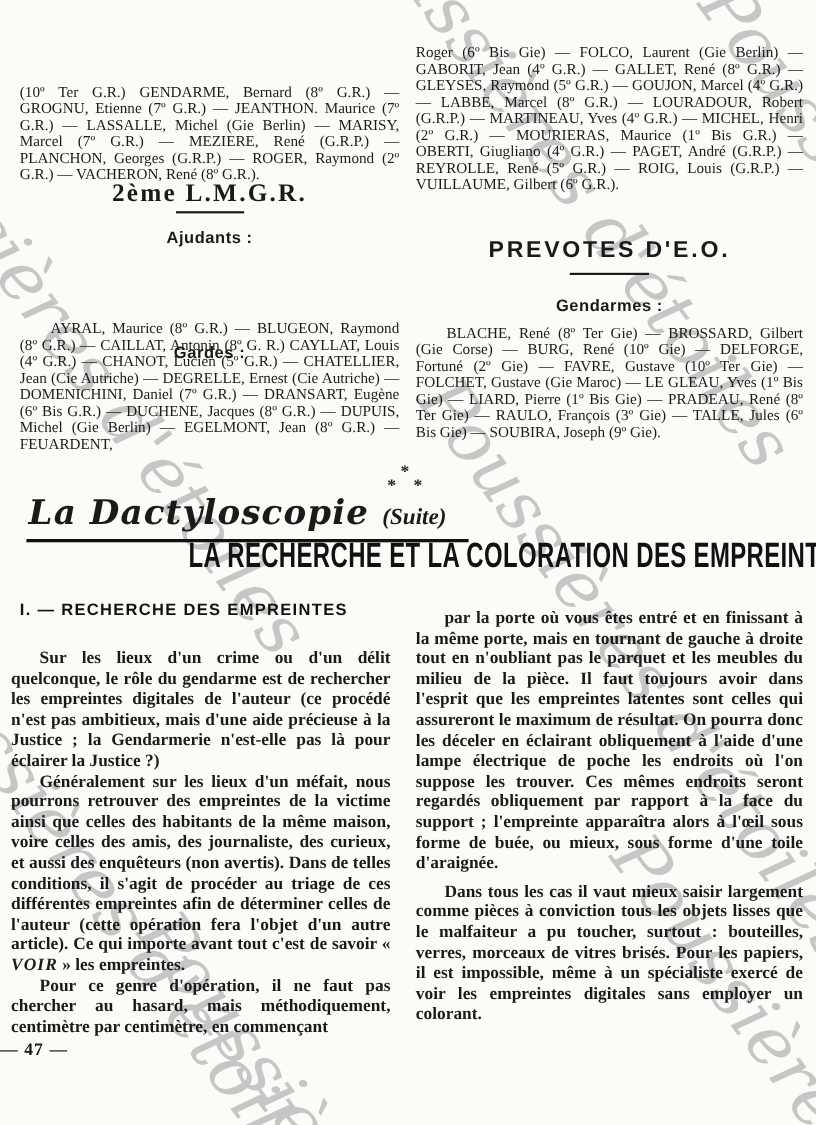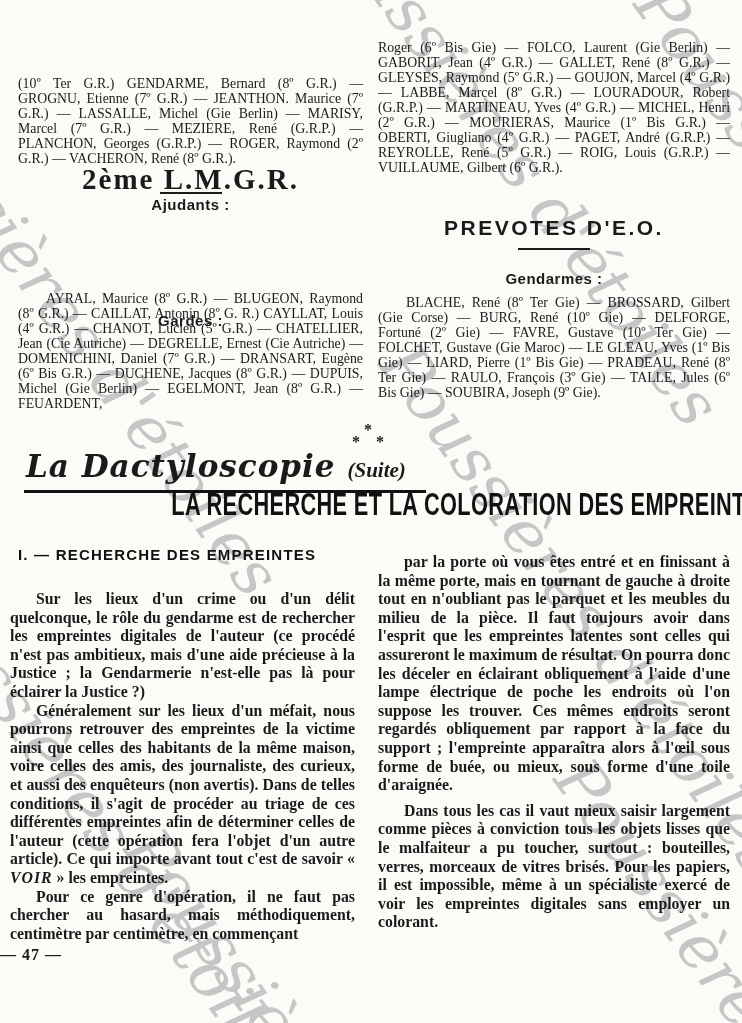--- a/index.html
+++ b/index.html
@@ -13,21 +13,21 @@
     position:absolute; z-index:0; pointer-events:none;
     font-family:"DejaVu Serif", serif; font-style:italic;
     font-size:64px; color:#c6c6c6; white-space:nowrap;
     transform:rotate(54deg); transform-origin:left top;
   }
   
   .layer { position:absolute; z-index:1; }
   .roster { font-size:13.8px; line-height:15px; text-align:justify; }
   .roster.indented { text-indent:28px; }
   .sec-title {
-    font-weight:bold; font-size:29px; letter-spacing:2px; text-align:center;
+    font-weight:bold; font-size:23px; letter-spacing:2px; text-align:center;
   }
   .rule { border-top:2.5px solid #1a1a1a; width:62px; margin:0 auto; }
   .sub-label {
     font-family:"Liberation Sans", sans-serif; font-weight:bold;
     font-size:15px; text-align:center; letter-spacing:0.5px;
   }
   .prevotes-title {
     font-family:"Liberation Sans", sans-serif; font-weight:bold;
     font-size:21px; letter-spacing:2.5px; text-align:center;
   }
@@ -73,21 +73,21 @@
   <span class="wm" style="left:600px; top:745px;">Poussières d'étoiles</span>
 
   <div class="layer roster" style="left:18px; top:40px; width:345px;margin-top:36px;">(10º Ter G.R.) GENDARME, Bernard (8º G.R.) — GROGNU, Etienne (7º G.R.) — JEANTHON. Maurice (7º G.R.) — LASSALLE, Michel (Gie Berlin) — MARISY, Marcel (7º G.R.) — MEZIERE, René (G.R.P.) — PLANCHON, Georges (G.R.P.) — ROGER, Raymond (2º G.R.) — VACHERON, René (8º G.R.).</div>
 
   <div class="layer roster" style="left:378px; top:40px; width:352px;">Roger (6º Bis Gie) — FOLCO, Laurent (Gie Berlin) — GABORIT, Jean (4º G.R.) — GALLET, René (8º G.R.) — GLEYSES, Raymond (5º G.R.) — GOUJON, Marcel (4º G.R.) — LABBE, Marcel (8º G.R.) — LOURADOUR, Robert (G.R.P.) — MARTINEAU, Yves (4º G.R.) — MICHEL, Henri (2º G.R.) — MOURIERAS, Maurice (1º Bis G.R.) — OBERTI, Giugliano (4º G.R.) — PAGET, André (G.R.P.) — REYROLLE, René (5º G.R.) — ROIG, Louis (G.R.P.) — VUILLAUME, Gilbert (6º G.R.).</div>
 
   <div class="layer sec-title" style="left:18px; top:163px; width:345px;">2ème L.M.G.R.</div>
   <div class="layer" style="left:18px; top:192px; width:345px;">
     <div class="rule"></div>
   </div>
-  <div class="layer sub-label" style="left:18px; top:196px; width:345px;">Ajudants :</div>
+  <div class="layer sub-label" style="left:18px; top:208px; width:345px;">Ajudants :</div>
   <div class="layer sub-label" style="left:18px; top:268px; width:345px;margin-top:44px;">Gardes :</div>
   <div class="layer roster indented" style="left:18px; top:291px; width:345px;">AYRAL, Maurice (8º G.R.) — BLUGEON, Raymond (8º G.R.) — CAILLAT, Antonin (8º G. R.) CAYLLAT, Louis (4º G.R.) — CHANOT, Lucien (5º G.R.) — CHATELLIER, Jean (Cie Autriche) — DEGRELLE, Ernest (Cie Autriche) — DOMENICHINI, Daniel (7º G.R.) — DRANSART, Eugène (6º Bis G.R.) — DUCHENE, Jacques (8º G.R.) — DUPUIS, Michel (Gie Berlin) — EGELMONT, Jean (8º G.R.) — FEUARDENT,</div>
 
   <div class="layer prevotes-title" style="left:378px; top:216px; width:352px;">PREVOTES D'E.O.</div>
   <div class="layer" style="left:378px; top:248px; width:352px;">
     <div class="rule" style="width:72px;"></div>
   </div>
   <div class="layer sub-label" style="left:378px; top:270px; width:352px;">Gendarmes :</div>
   <div class="layer roster indented" style="left:378px; top:295px; width:352px;">BLACHE, René (8º Ter Gie) — BROSSARD, Gilbert (Gie Corse) — BURG, René (10º Gie) — DELFORGE, Fortuné (2º Gie) — FAVRE, Gustave (10º Ter Gie) — FOLCHET, Gustave (Gie Maroc) — LE GLEAU, Yves (1º Bis Gie) — LIARD, Pierre (1º Bis Gie) — PRADEAU, René (8º Ter Gie) — RAULO, François (3º Gie) — TALLE, Jules (6º Bis Gie) — SOUBIRA, Joseph (9º Gie).</div>
 

